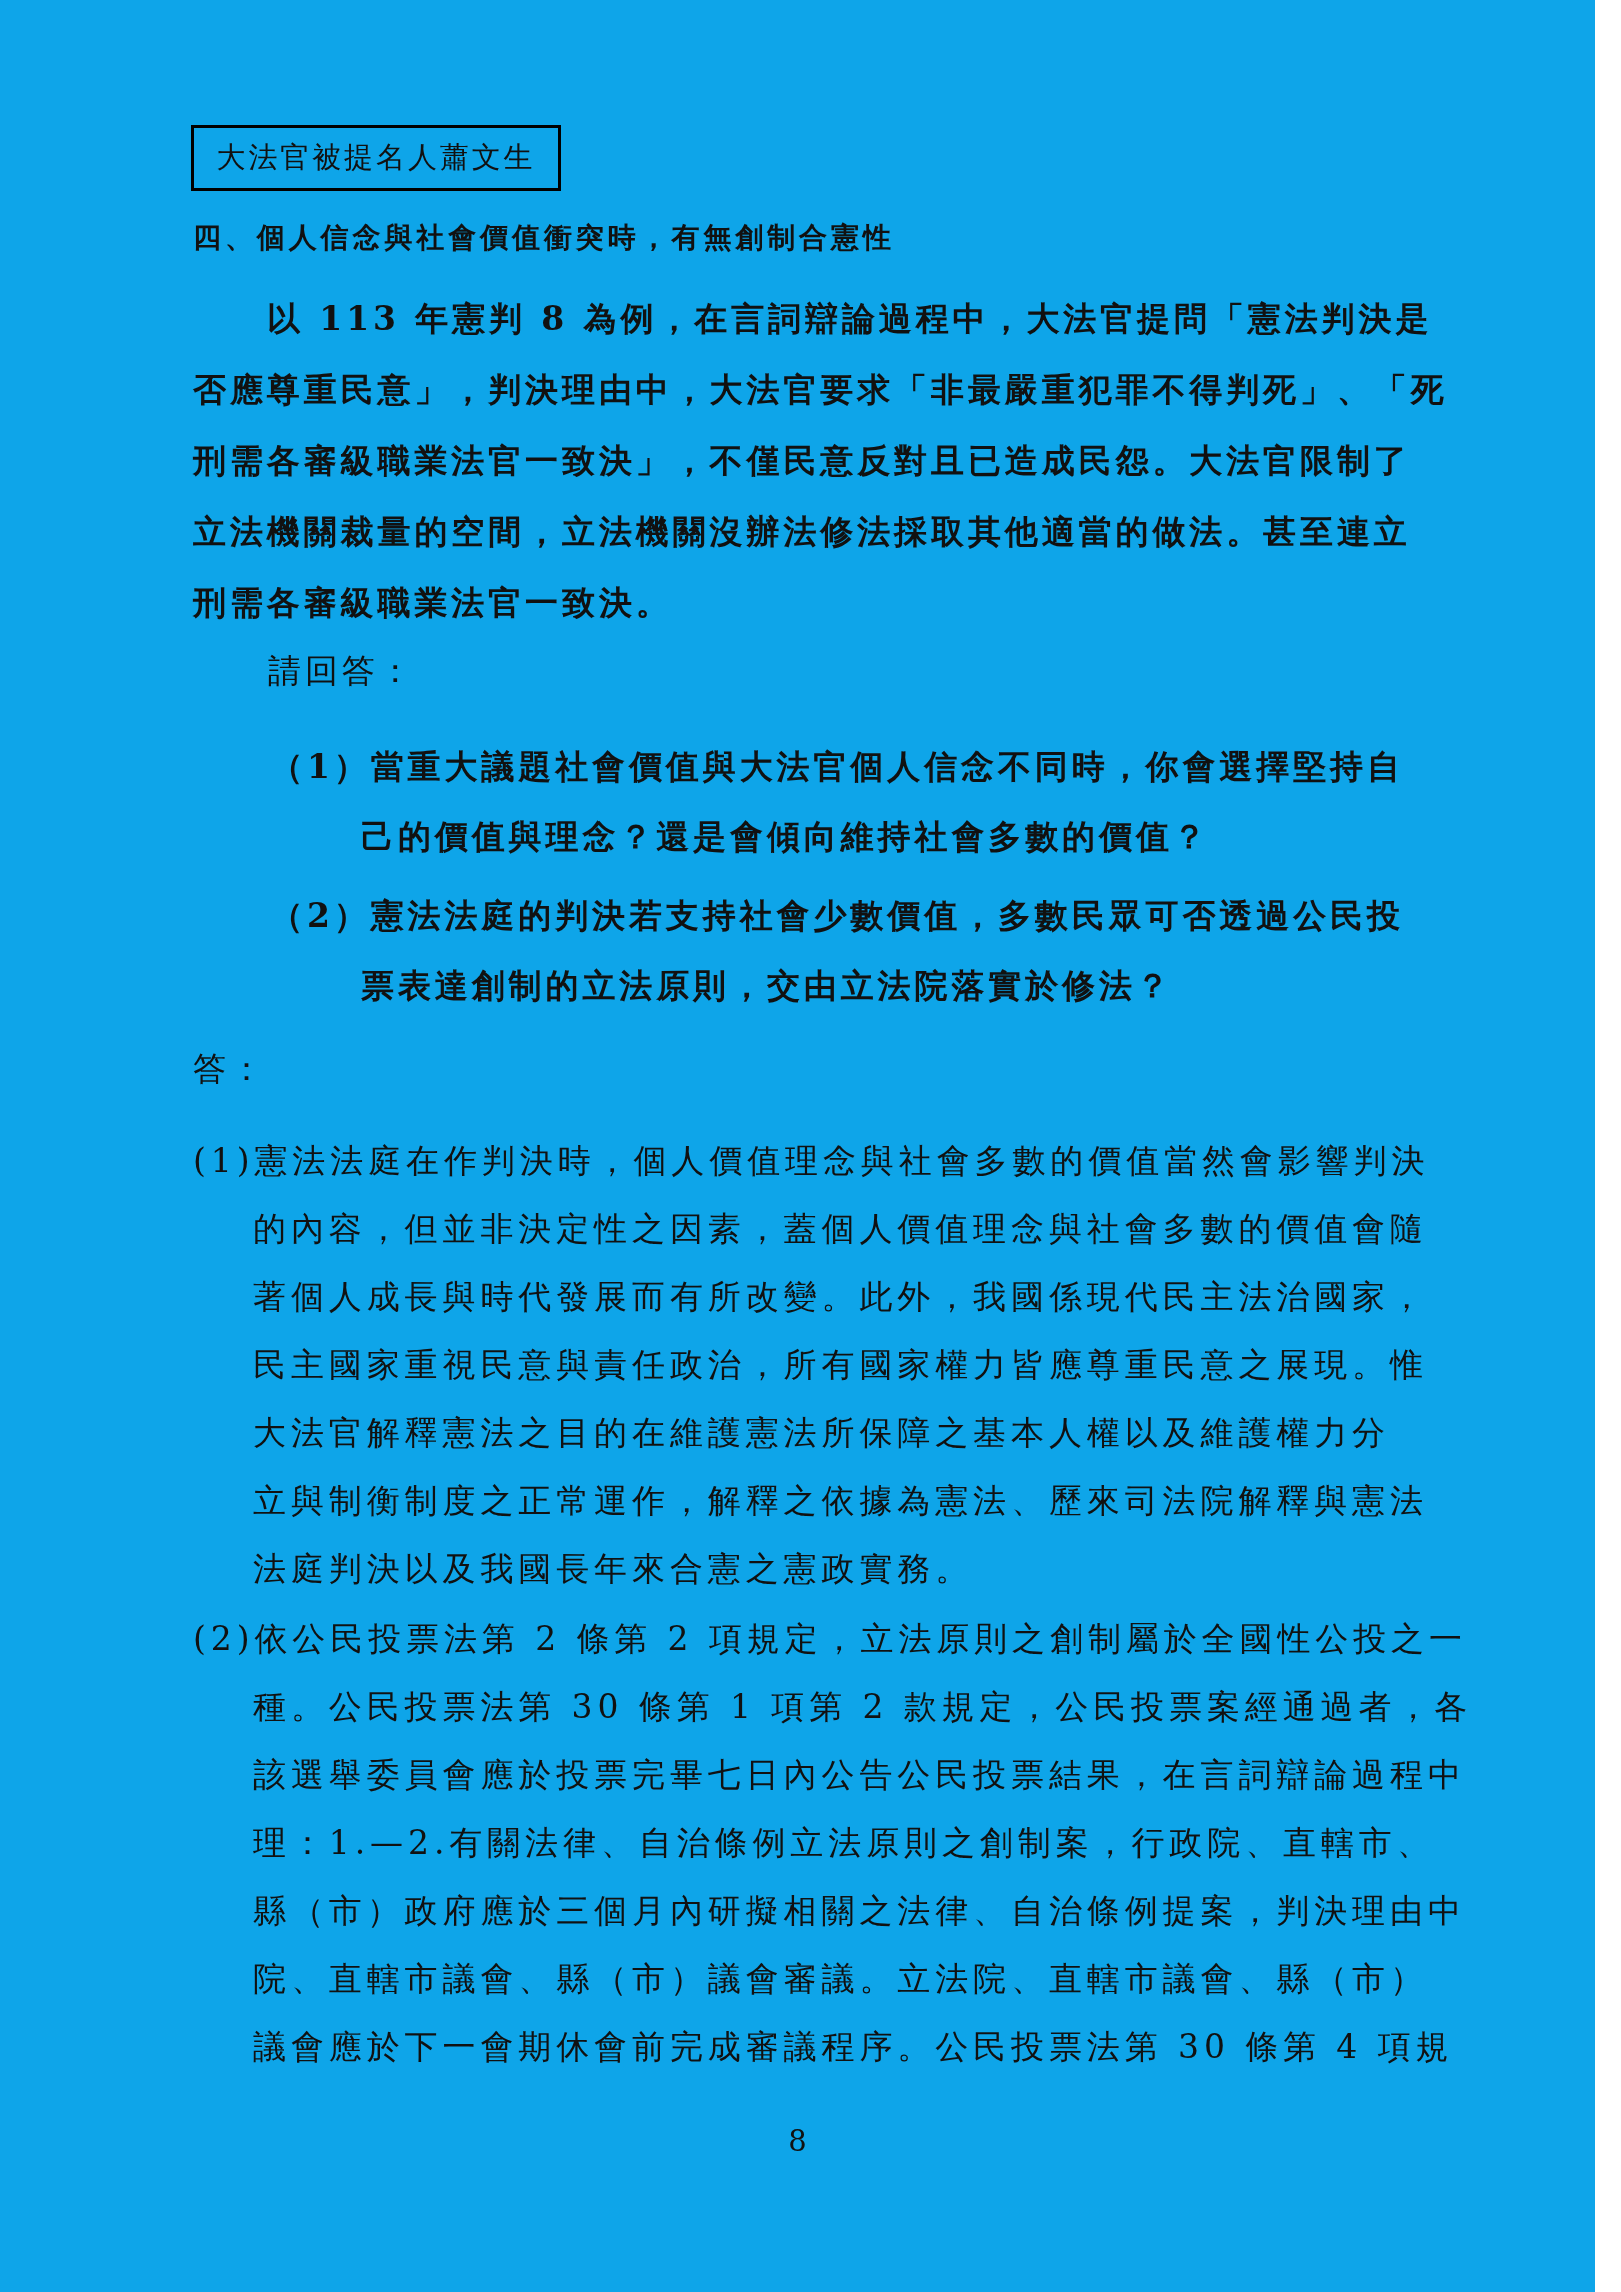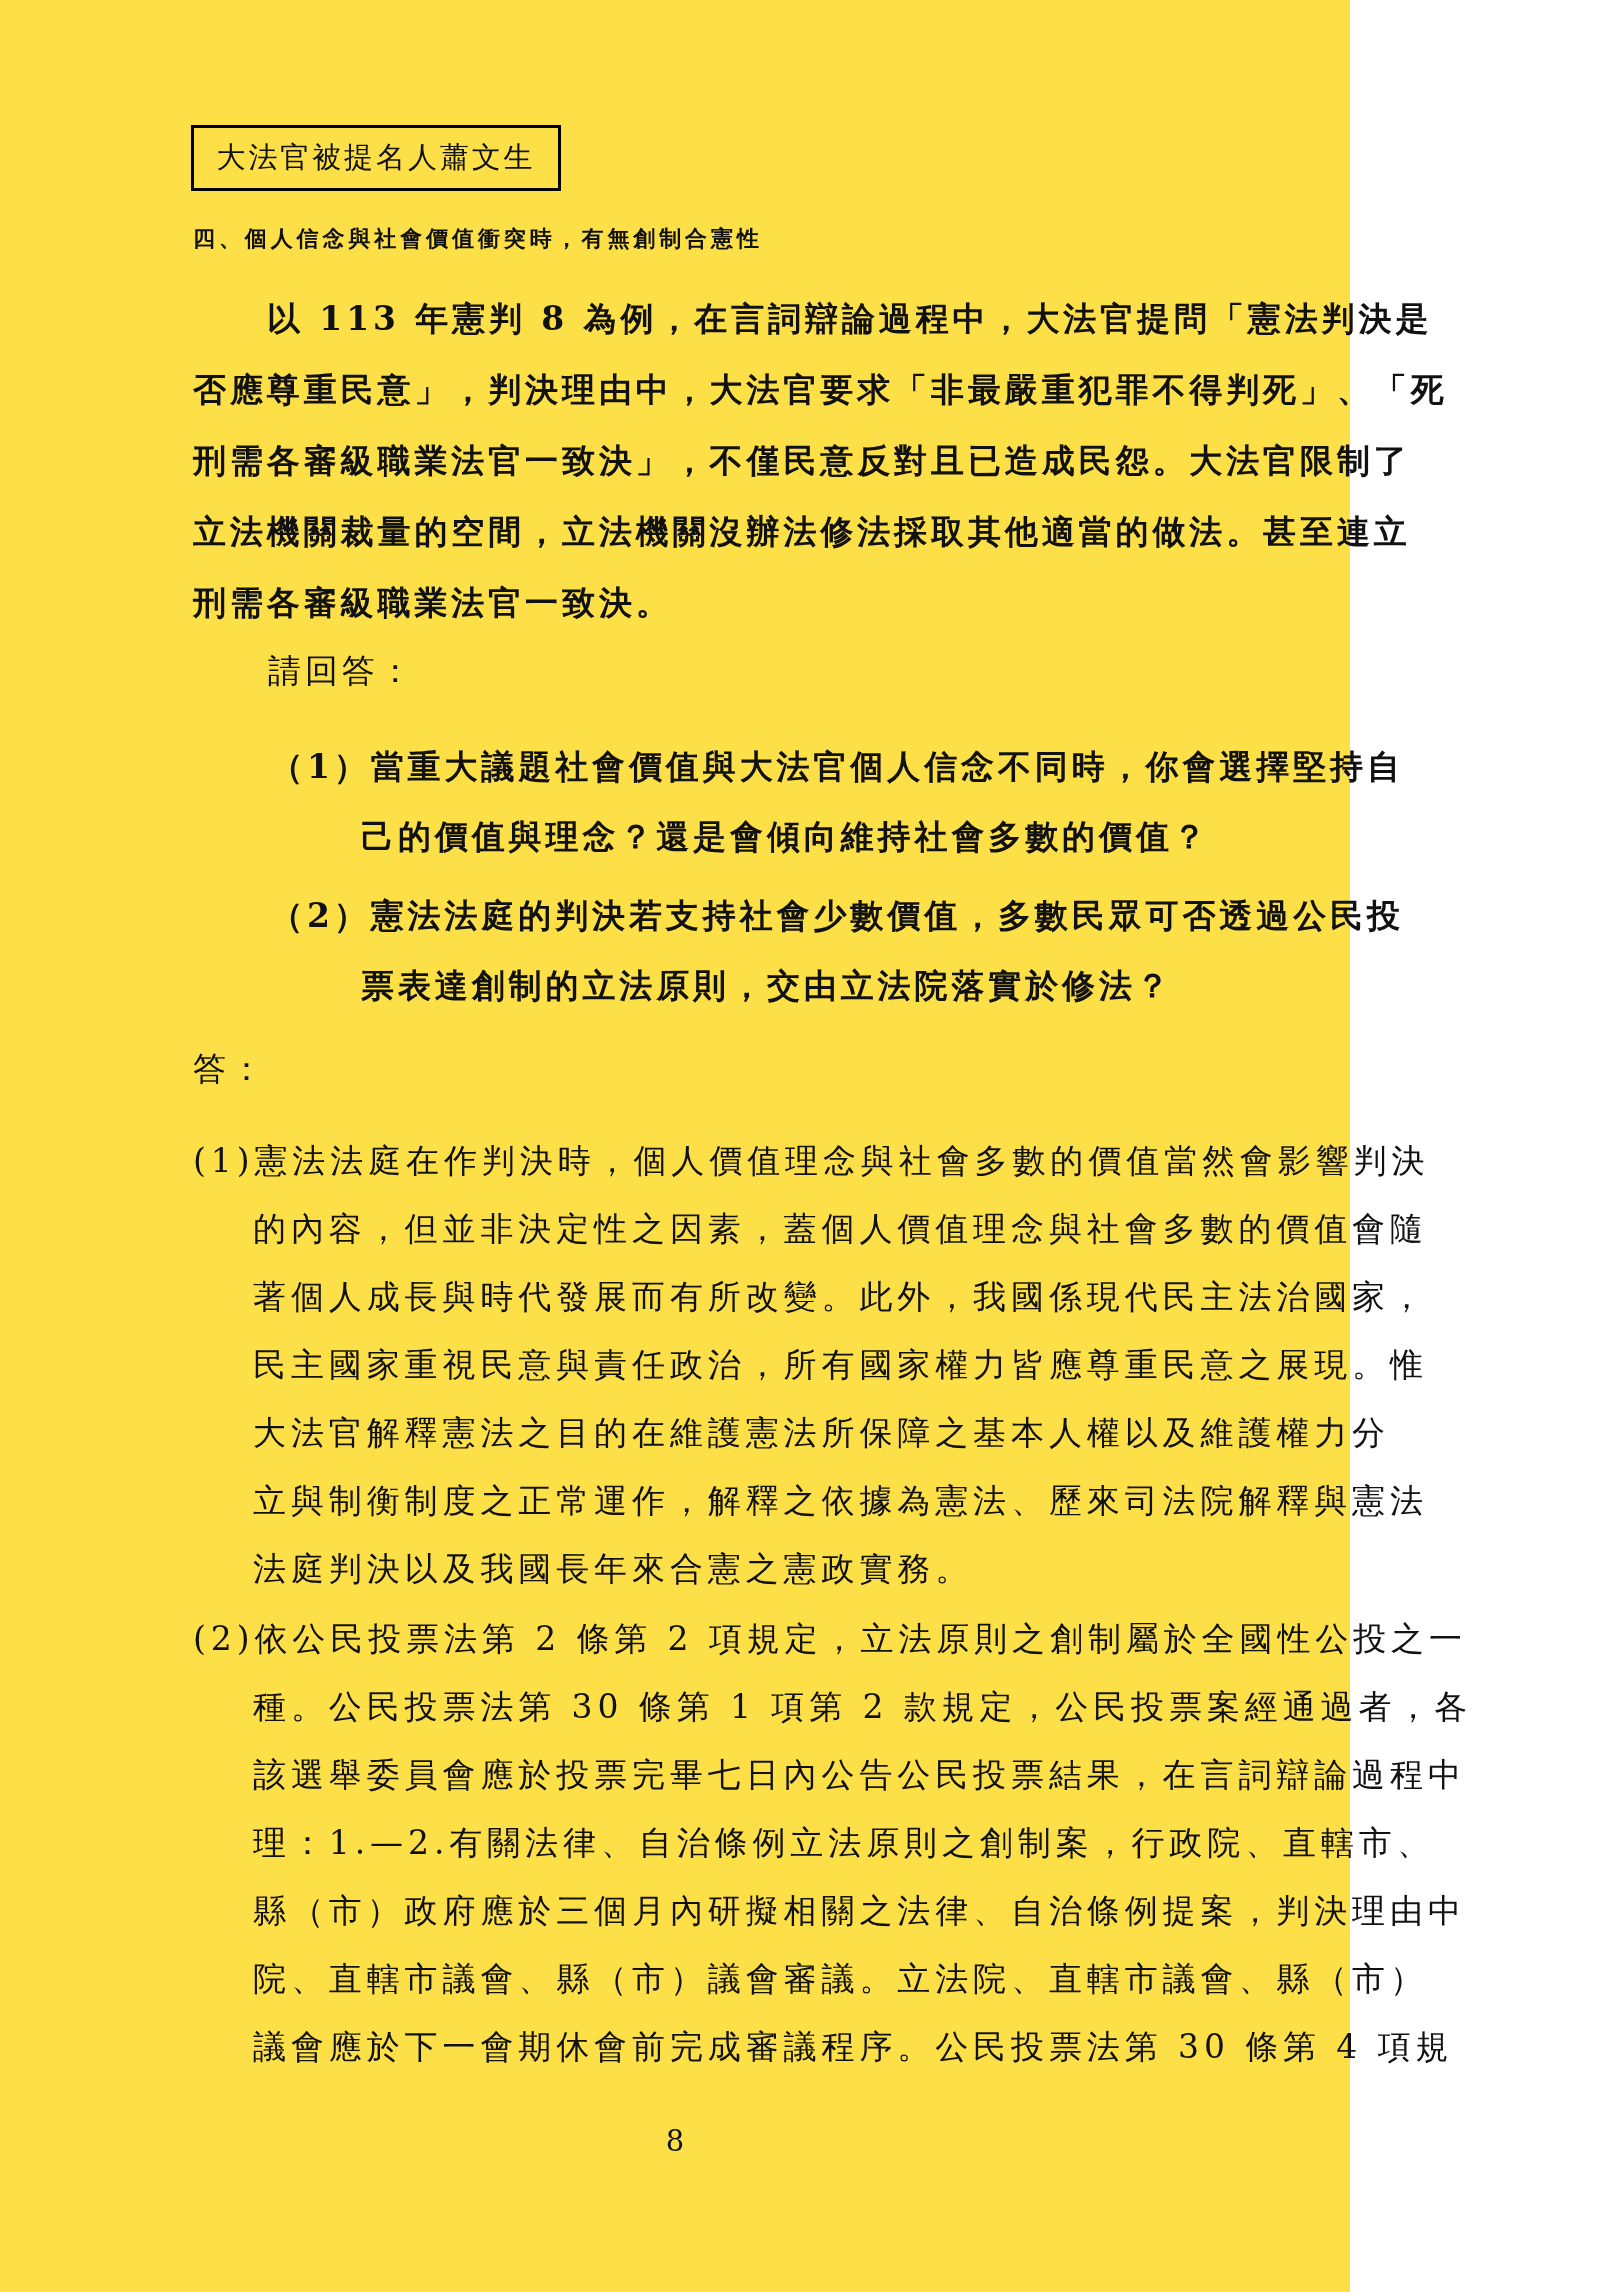--- a/index.html
+++ b/index.html
@@ -4,35 +4,35 @@
 <style>
   html, body { margin:0; padding:0; }
   body {
     width:1621px; height:2293px;
     background:#ffffff;
     color:#111111;
     font-family:"DejaVu Serif","Liberation Serif",serif;
     position:relative;
     overflow:hidden;
   }
-  .page { position:absolute; left:0; top:0; width:1350px; height:2293px; background:#fde047; }
+  .page { position:absolute; left:0; top:0; width:1595px; height:2293px; background:#0ea5e9; }
 
   
   .badge-box {
     position:absolute; left:191px; top:125px;
     width:370px; height:66px; box-sizing:border-box;
     border:3.9px solid #000000;
     display:flex; align-items:center; justify-content:center;
     font-size:29px; letter-spacing:2.9px; white-space:nowrap;
   }
 
   
   .heading {
     position:absolute; left:193px; top:202px;
-    font-size:22px; font-weight:bold; letter-spacing:3.9px;
+    font-size:28px; font-weight:bold; letter-spacing:3.9px;
     line-height:72px; white-space:nowrap;
   }
 
   
   .intro {
     position:absolute; left:193px; top:283px; width:1264px;
     font-size:33px; font-weight:bold; letter-spacing:3.9px;
   }
   .intro .line { height:71px; line-height:71px; white-space:nowrap; }
   .intro .line.first { padding-left:74px; }

